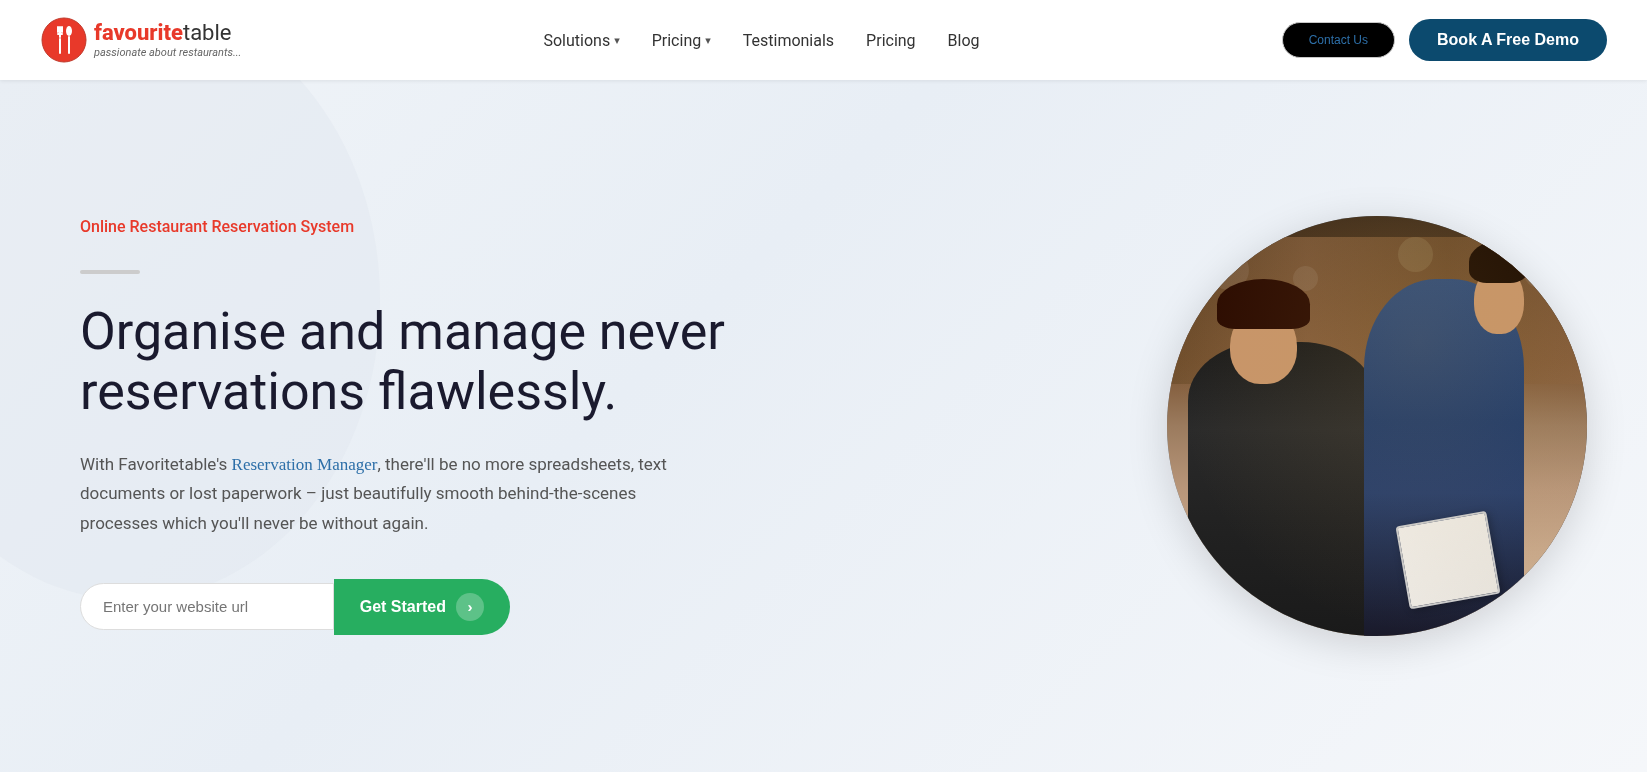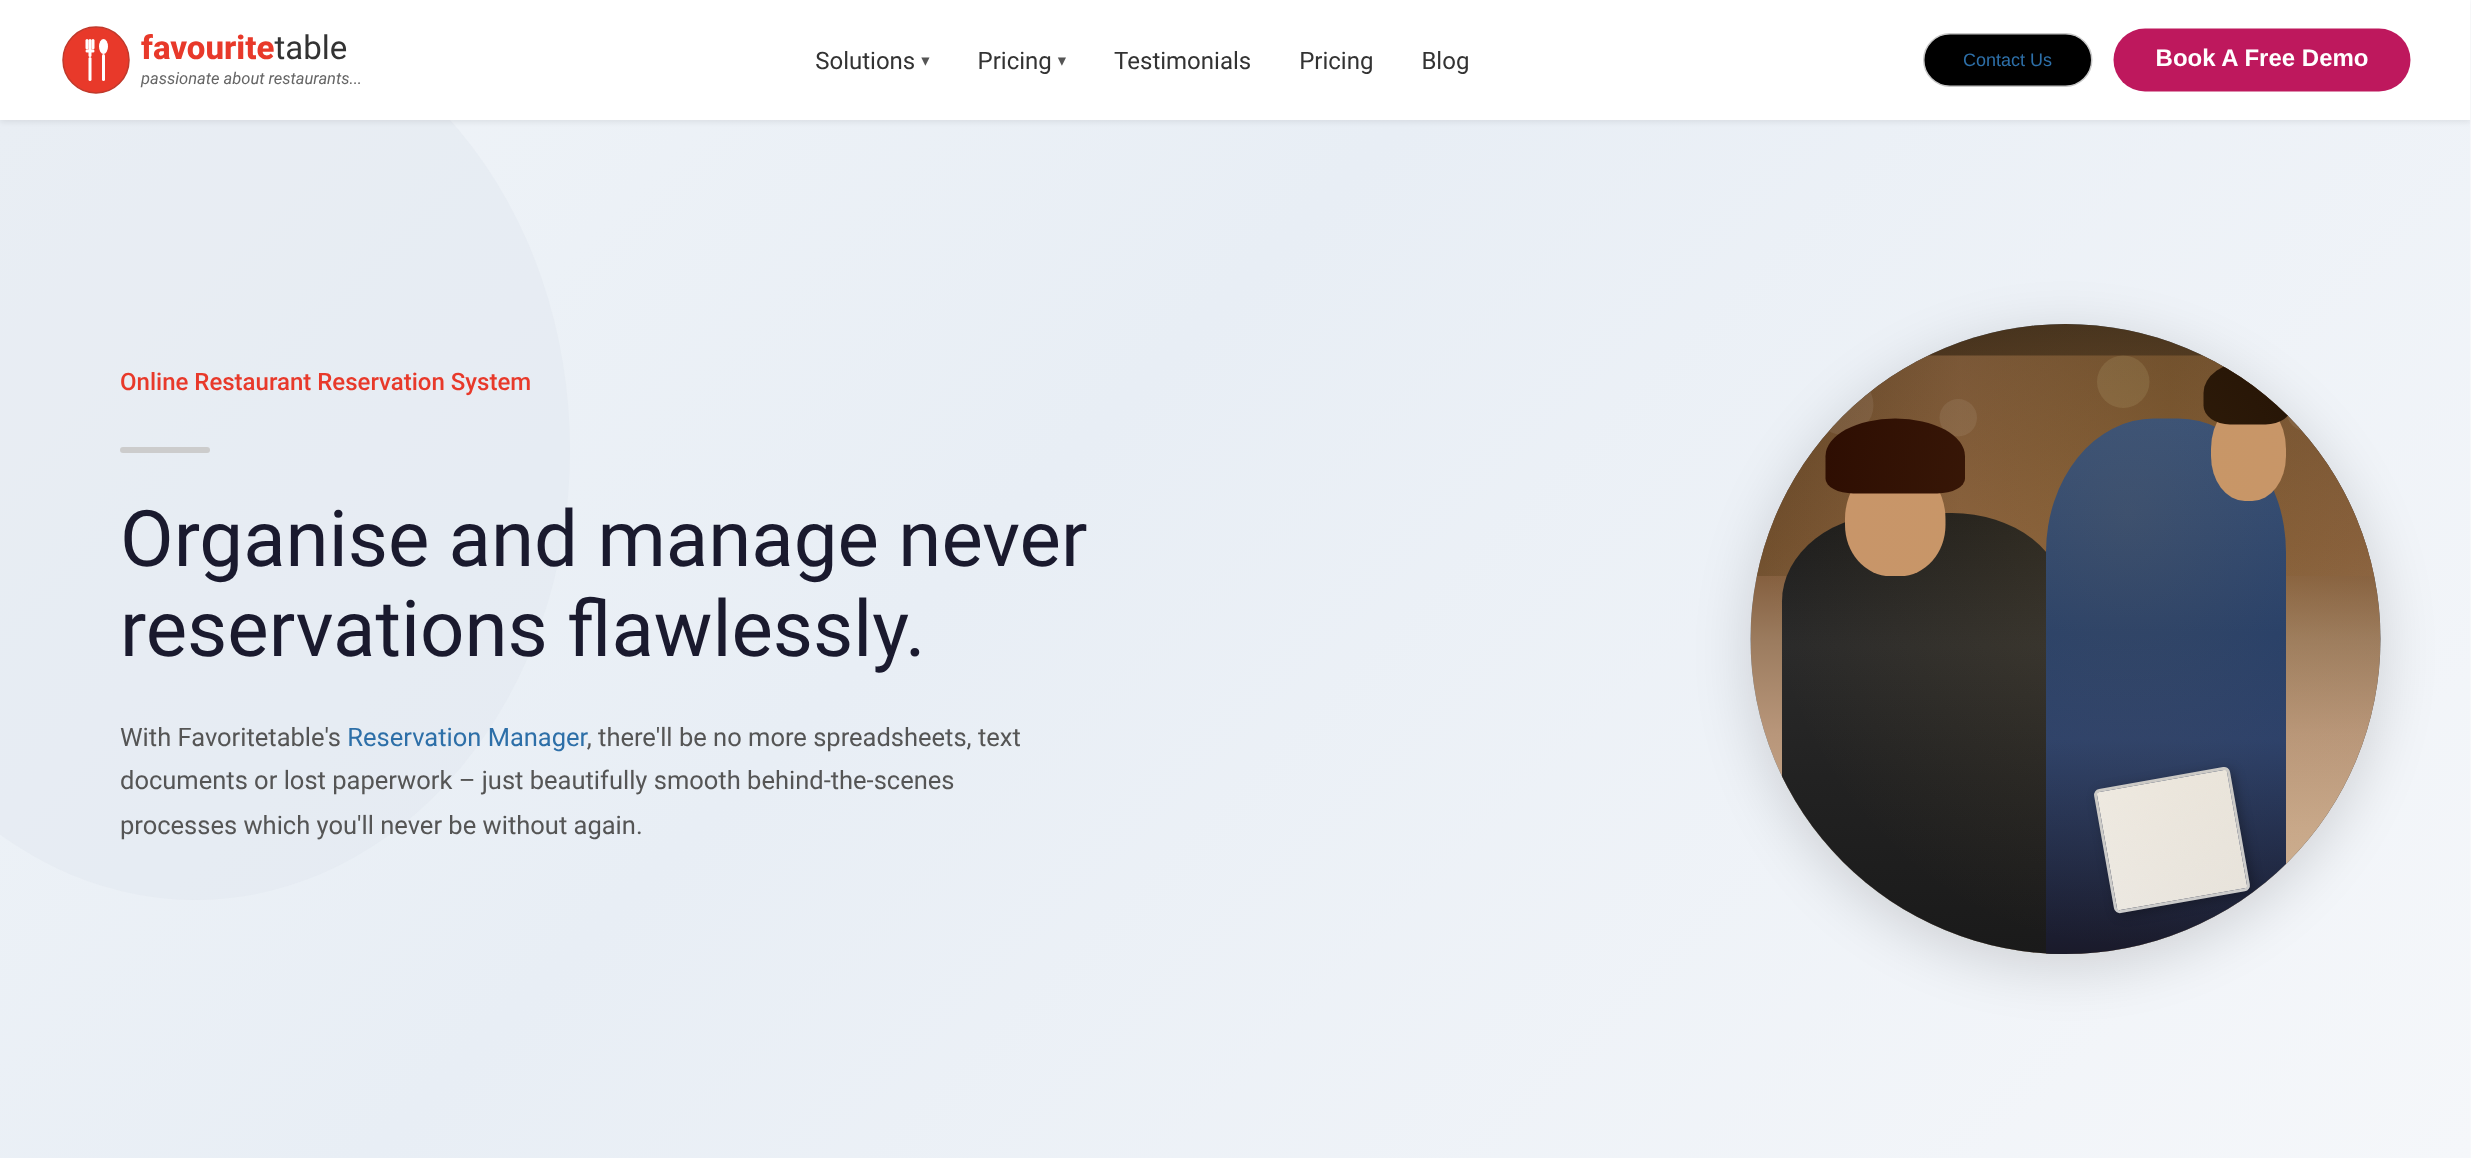--- a/index.html
+++ b/index.html
@@ -101,21 +101,21 @@
       border-radius: 30px;
       padding: 10px 26px;
       font-size: 12px;
       color: #2d6fa8;
       background: #000000;
       cursor: pointer;
       font-weight: 500;
     }
 
     .btn-demo {
-      background: #be185d;
+      background: #0c4a6e;
       color: #fff;
       border: none;
       border-radius: 30px;
       padding: 12px 28px;
       font-size: 16px;
       font-weight: 600;
       cursor: pointer;
     }
 
     
@@ -181,20 +181,21 @@
       font-size: 17px;
       line-height: 1.75;
       color: #555;
       margin-bottom: 40px;
       max-width: 620px;
     }
 
     .hero-description a {
       color: #2d6fa8;
       text-decoration: none;
+      font-family: Liberation Serif, serif;
     }
 
     .cta-form {
       display: flex;
       align-items: center;
       gap: 0;
       max-width: 430px;
     }
 
     .cta-input {
@@ -445,20 +446,27 @@
 <section class="hero">
   <div class="hero-content">
     <p class="hero-label">Online Restaurant Reservation System</p>
     <div class="hero-divider"></div>
     <h1 class="hero-title">
       <span class="bold">Organise and manage</span><span> never reservations flawlessly.</span>
     </h1>
     <p class="hero-description">
       With Favoritetable's <a href="#">Reservation Manager</a>, there'll be no more spreadsheets, text documents or lost paperwork – just beautifully smooth behind-the-scenes processes which you'll never be without again.
     </p>
+    <div class="cta-form">
+      <input class="cta-input" type="text" placeholder="Enter your website url" style="">
+      <button class="cta-button">
+        <span>Get Started</span>
+        <span class="arrow-circle">›</span>
+      </button>
+    </div>
   </div>
 
   <div class="hero-image-container">
     <div class="hero-image-circle">
       <div class="restaurant-scene">
         <div class="scene-bg"></div>
         <div class="scene-shelf"></div>
 
         <div class="bokeh" style="width:40px;height:40px;top:8%;left:10%;"></div>
         <div class="bokeh" style="width:25px;height:25px;top:12%;left:30%;"></div>

